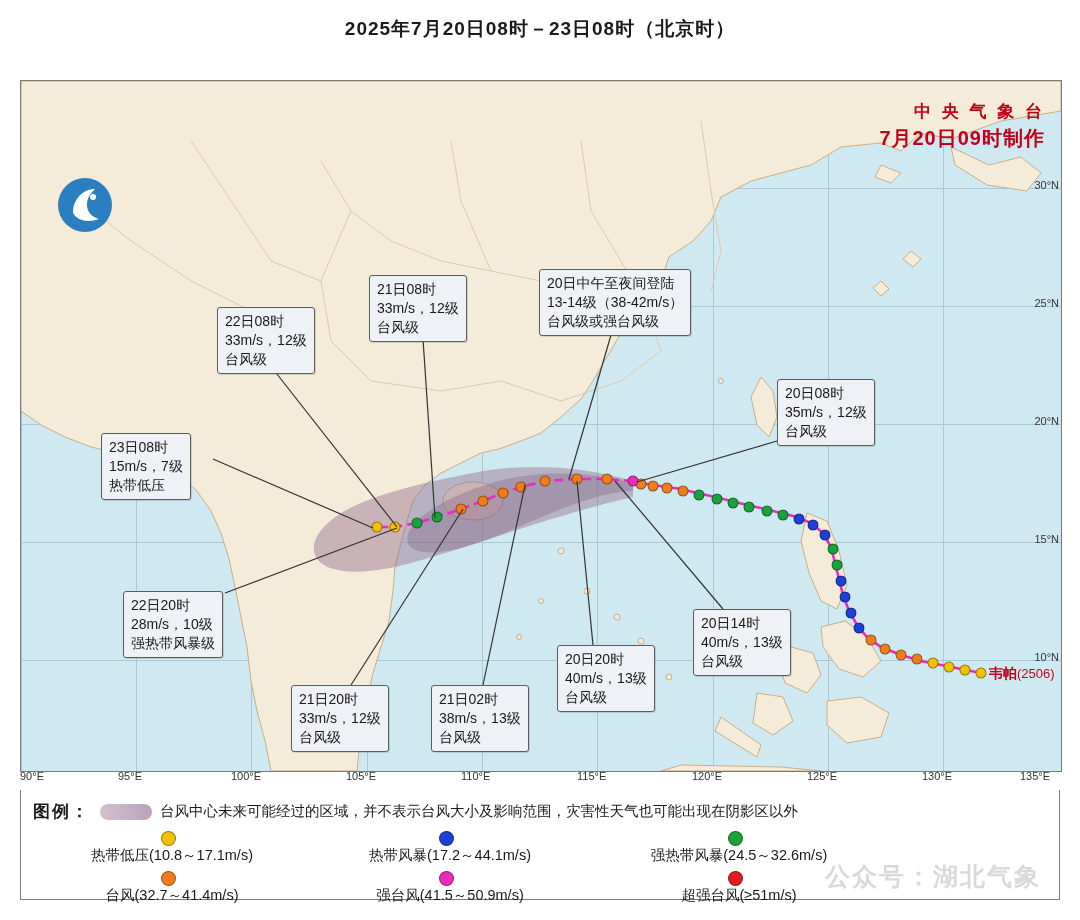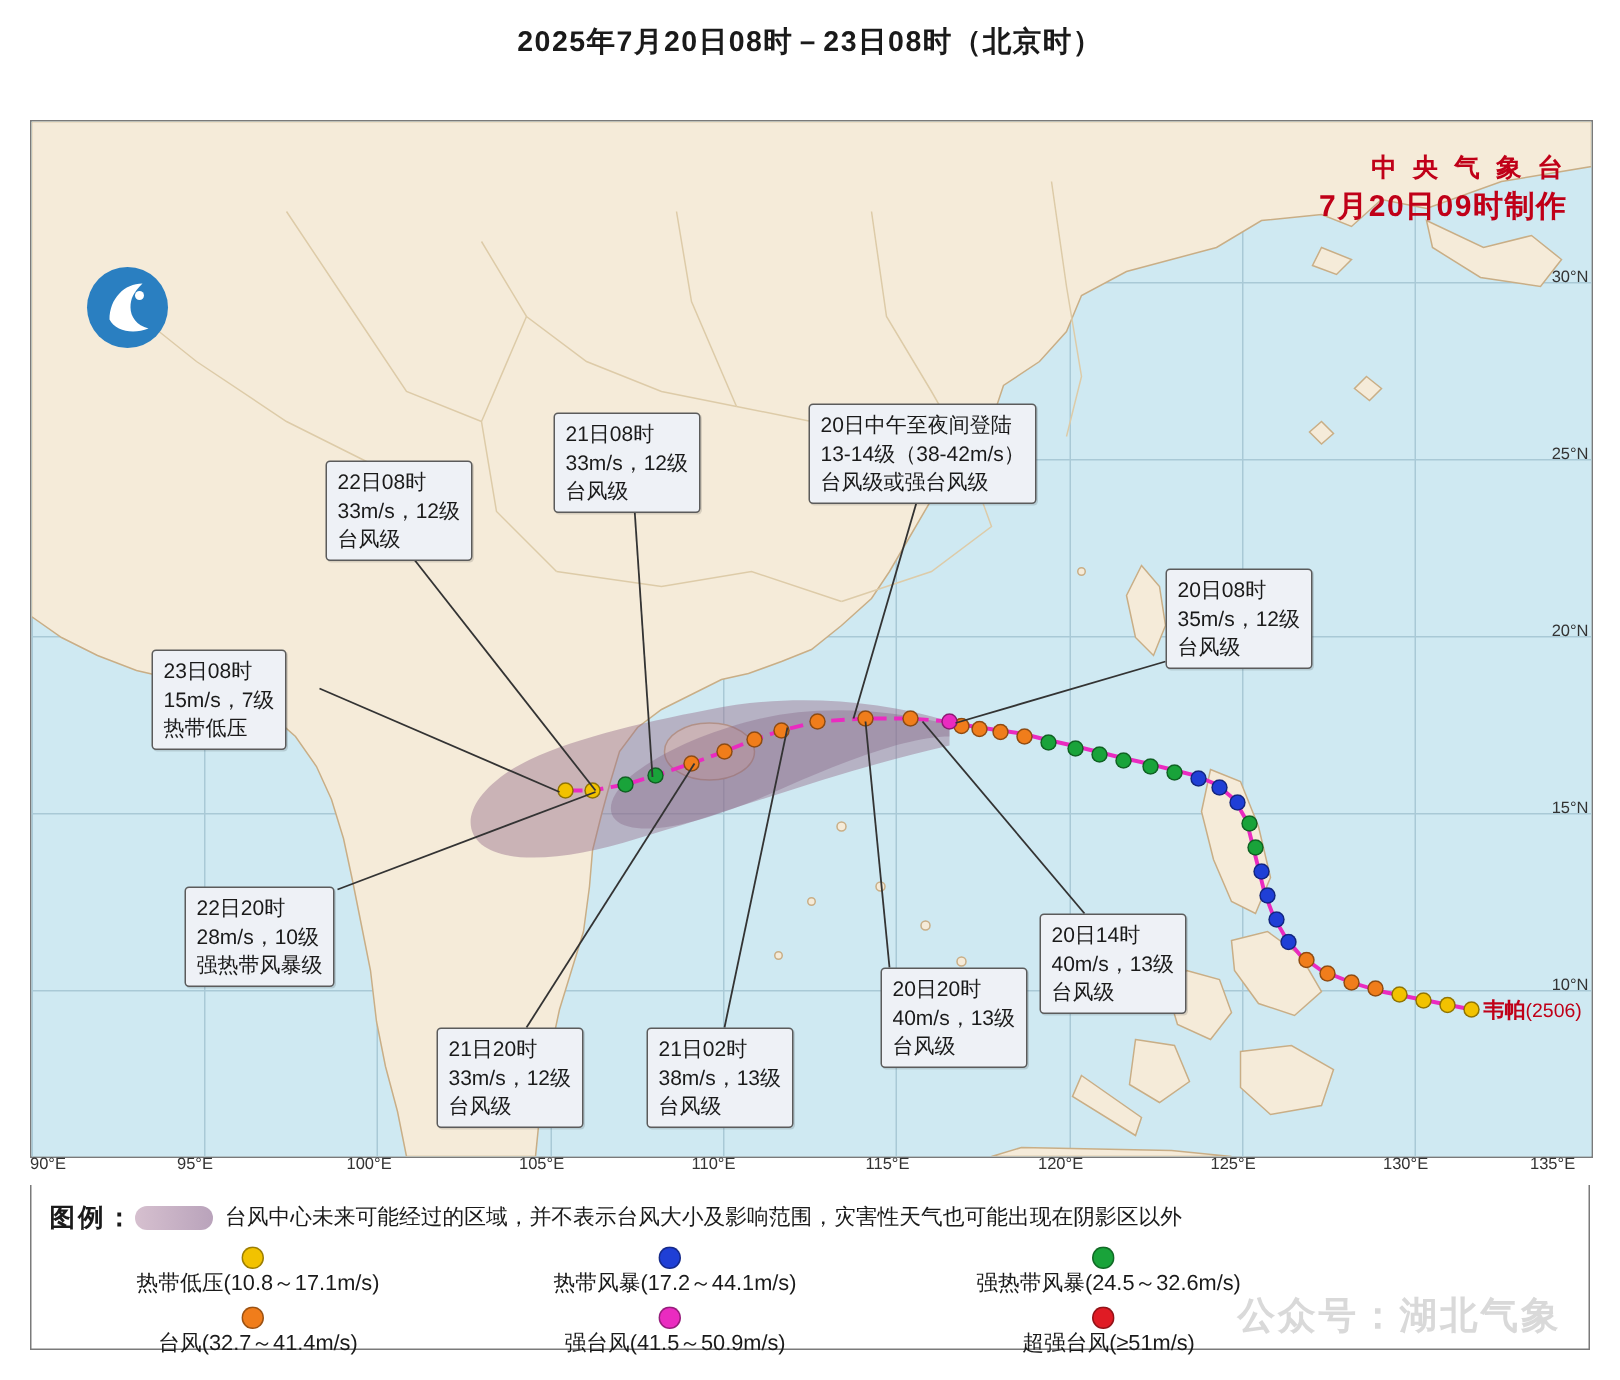--- a/index.html
+++ b/index.html
@@ -59,21 +59,21 @@
     position:absolute;left:0;top:0;width:880px;height:108px;
     box-sizing:border-box;padding:10px 8px 0 12px;
   }
   .legend-right{
     position:absolute;left:880px;top:0;width:158px;height:108px;
     border-left:1px solid #7a7a7a;
     box-sizing:border-box;padding:28px 0 0 12px;
     font-size:15px;line-height:24px;
   }
   .legend-row1{display:flex;align-items:center;font-size:15px;}
-  .legend-title{font-weight:bold;font-size:17px;letter-spacing:2px;}
+  .legend-title{font-weight:bold;font-size:17px;margin-right:10px;letter-spacing:2px;}
   .cone-swatch{
     width:52px;height:16px;border-radius:9px;
     background:linear-gradient(90deg,#d6c0cf,#b9a3bb);
     margin-right:8px;flex:none;
   }
   .legend-note{font-size:14.5px;}
   .legend-grid{
     margin-top:8px;
     display:grid;
     grid-template-columns:278px 278px 300px;
@@ -326,21 +326,21 @@
     <div>35m/s，12级</div>
     <div>台风级</div>
   </div>
 
   <div class="callout" style="left:672px;top:528px;">
     <div>20日14时</div>
     <div>40m/s，13级</div>
     <div>台风级</div>
   </div>
 
-  <div class="callout" style="left:536px;top:564px;margin-left:30px;">
+  <div class="callout" style="left:536px;top:564px;">
     <div>20日20时</div>
     <div>40m/s，13级</div>
     <div>台风级</div>
   </div>
 
   <div class="callout" style="left:410px;top:604px;">
     <div>21日02时</div>
     <div>38m/s，13级</div>
     <div>台风级</div>
   </div>

